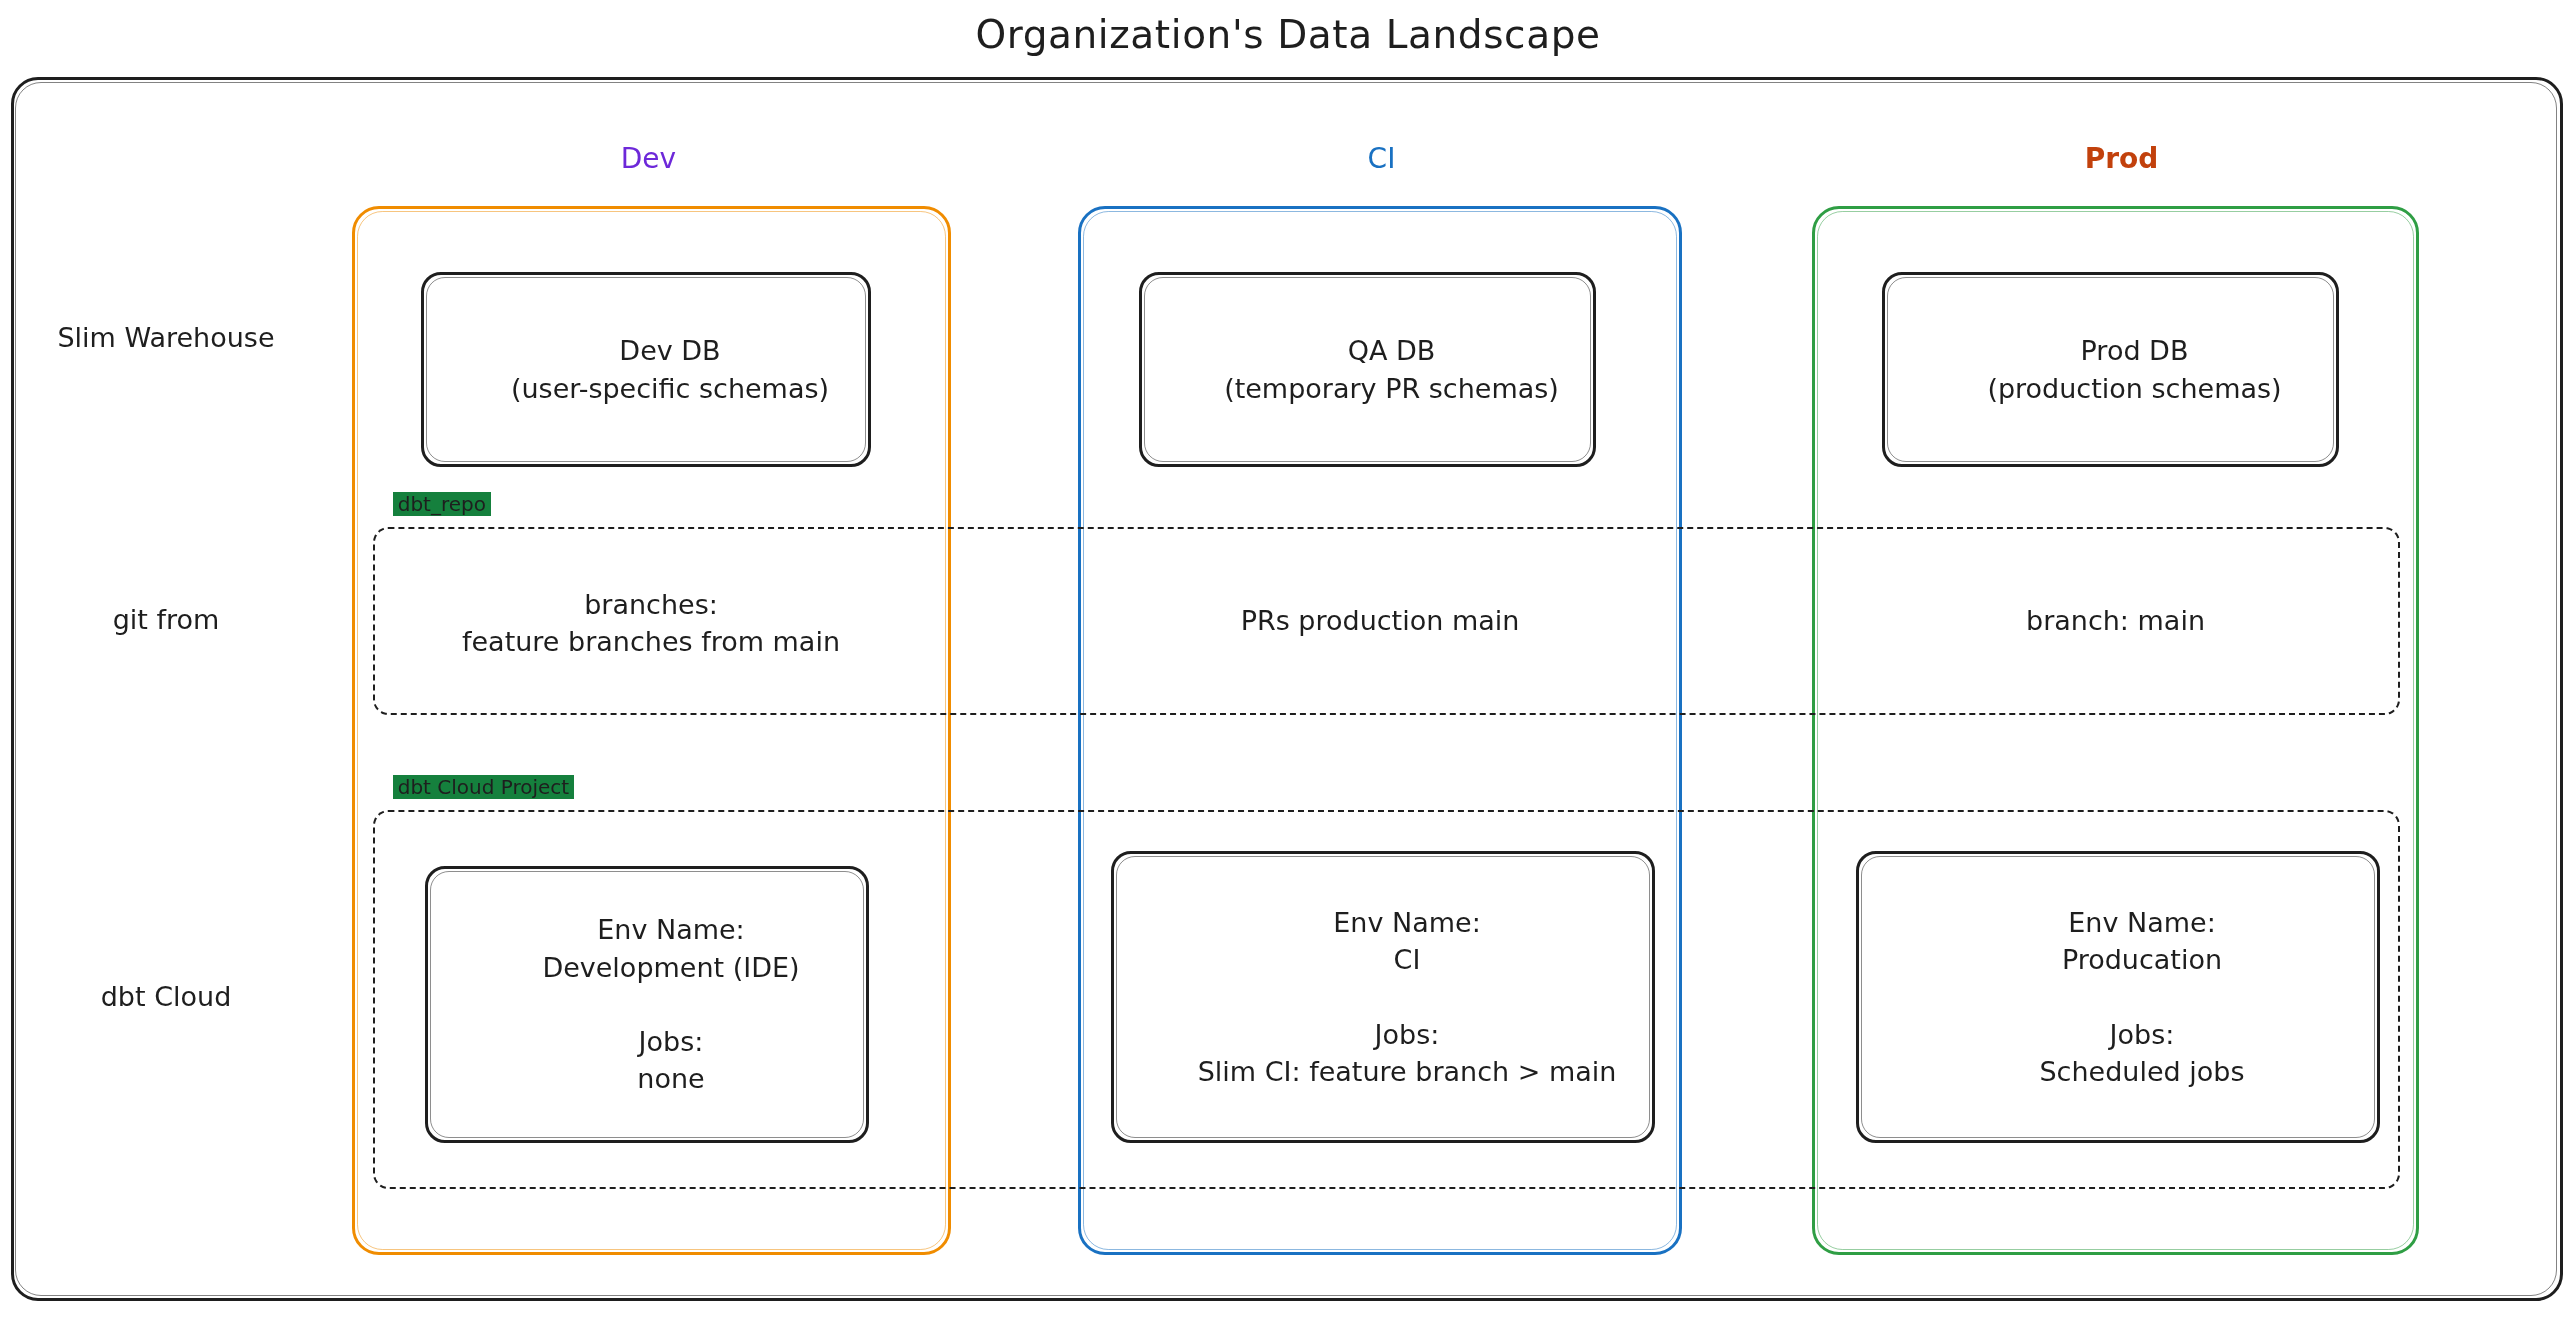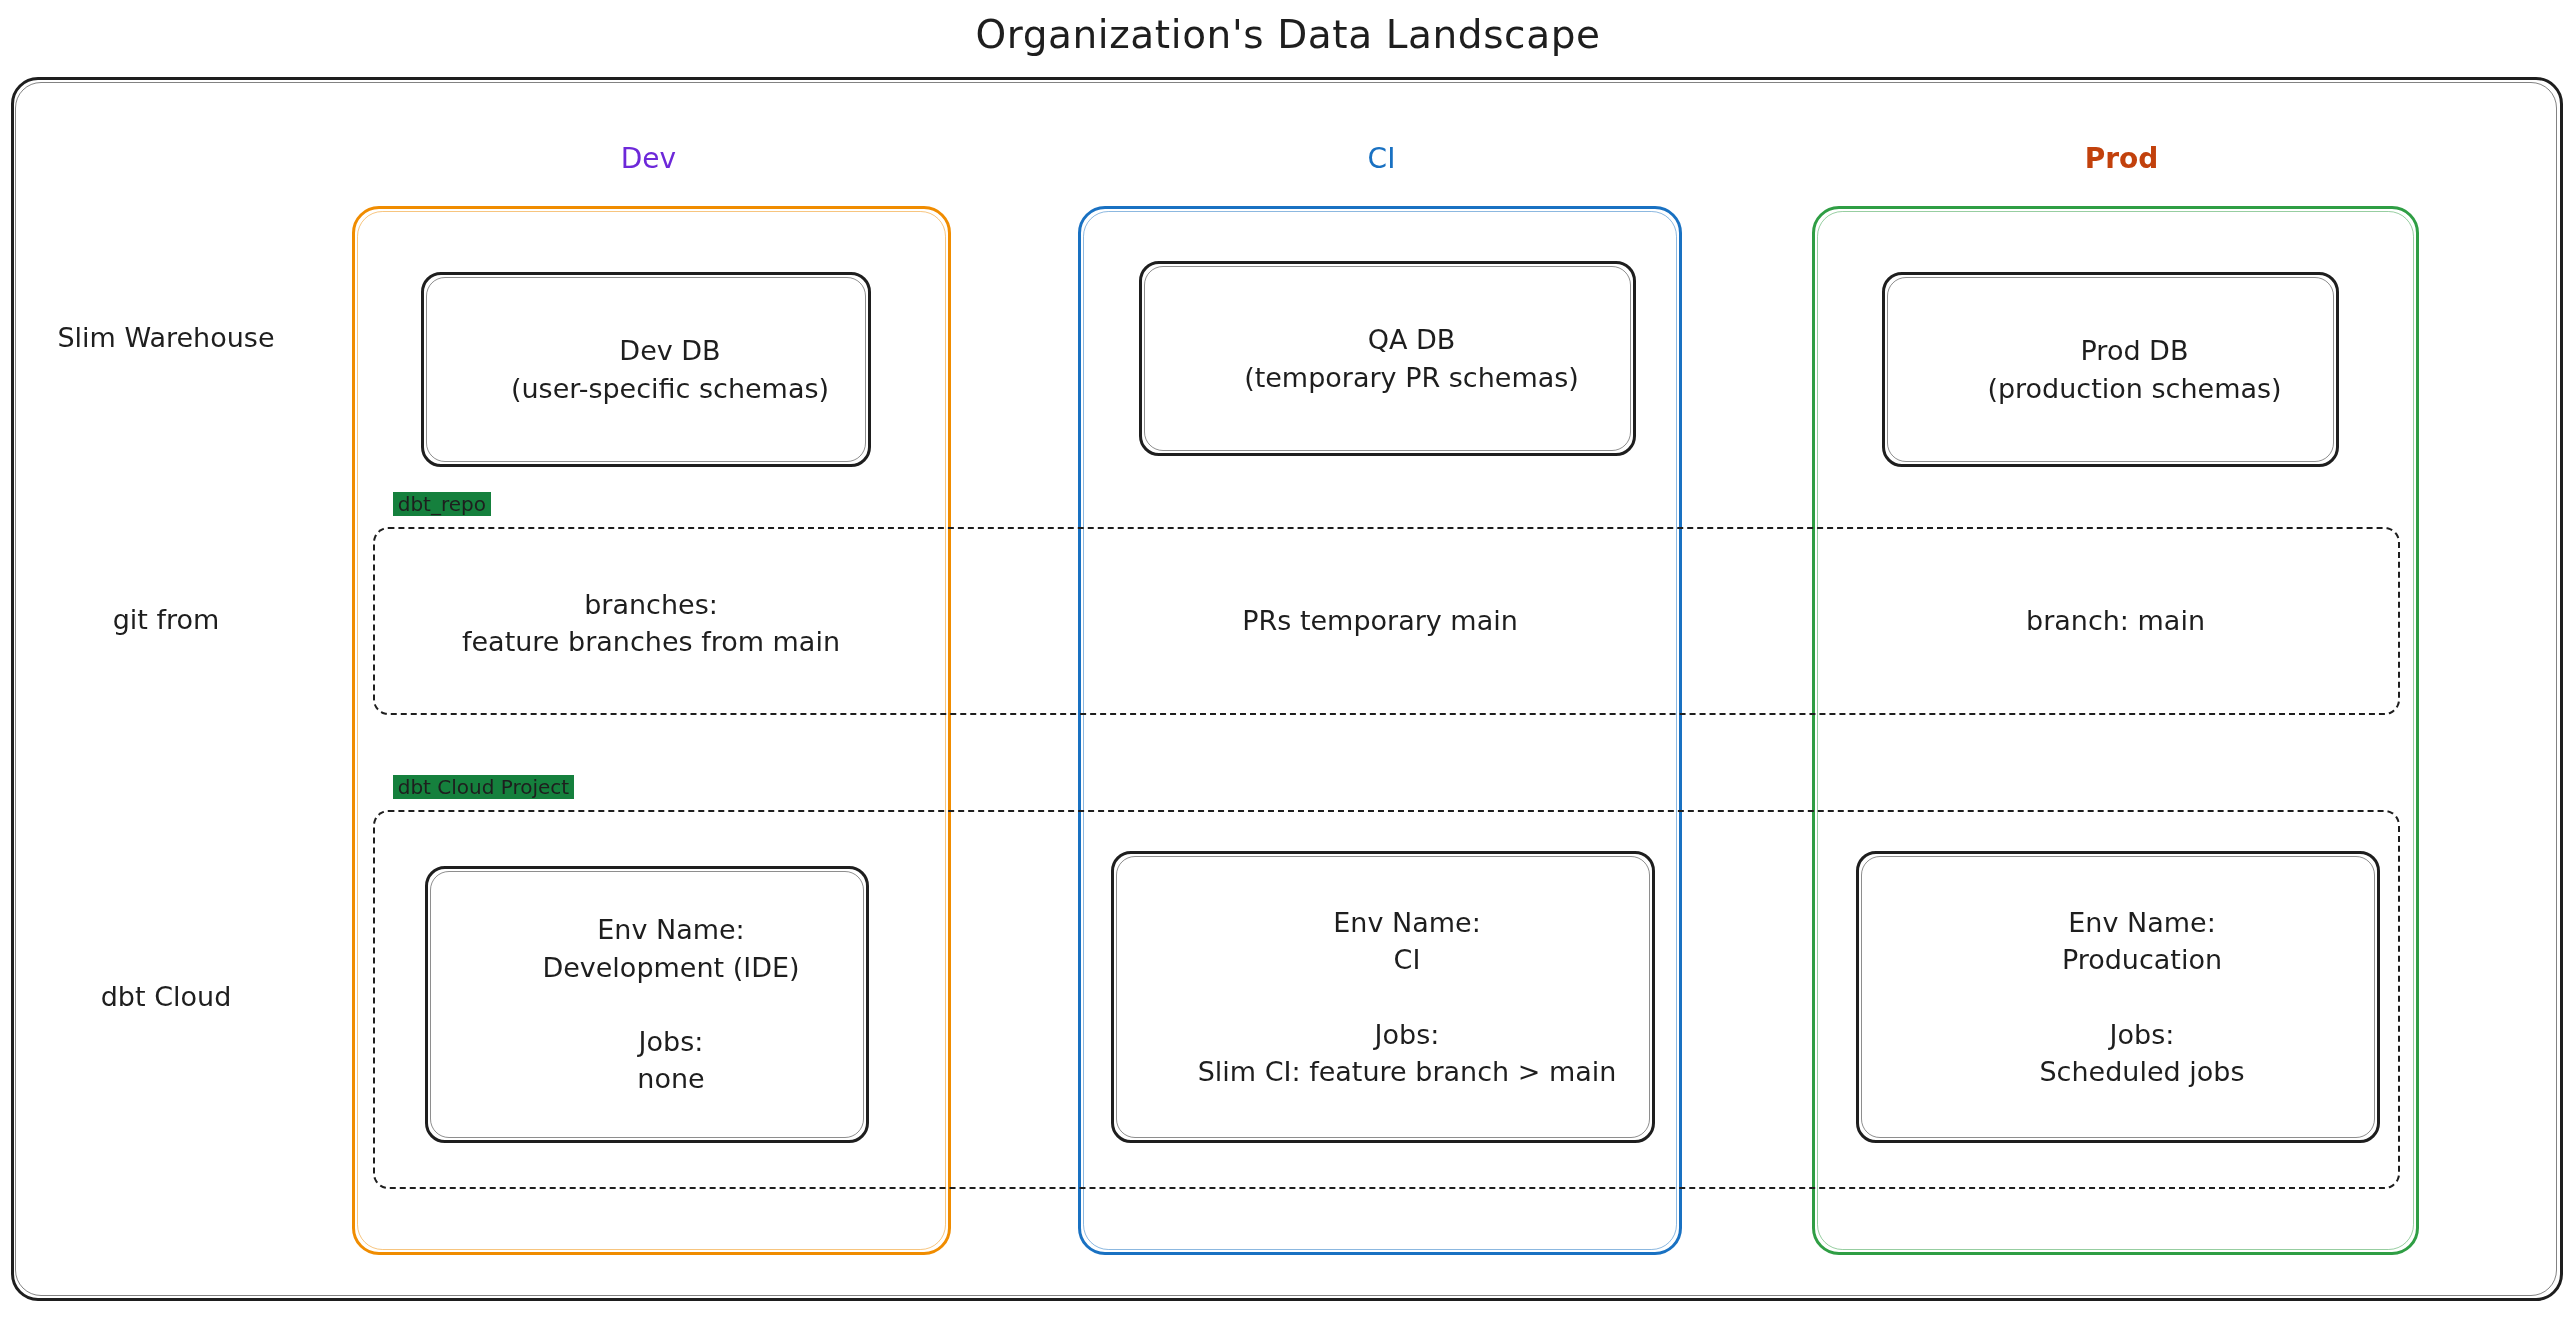--- a/index.html
+++ b/index.html
@@ -154,21 +154,21 @@
     font-size: 27px;
     line-height: 1.38;
     padding: 0 14px;
     white-space: pre-line;
     position: relative;
     z-index: 2;
   }
 
   
   #node-dev-db  { left: 421px;  top: 272px; width: 450px;  height: 195px; }
-  #node-qa-db   { left: 1139px; top: 261px; width: 497px;  height: 195px; }
+  #node-qa-db   { left: 1139px; top: 272px; width: 457px;  height: 195px; }
   #node-prod-db { left: 1882px; top: 272px; width: 457px;  height: 195px; }
 
   
   #node-dev-env  { left: 425px;  top: 866px; width: 444px;  height: 277px; }
   #node-ci-env   { left: 1111px; top: 851px; width: 544px;  height: 292px; }
   #node-prod-env { left: 1856px; top: 851px; width: 524px;  height: 292px; }
 
   
   .band-text {
     position: absolute;
@@ -218,21 +218,21 @@
   <span class="node-text">QA DB
 (temporary PR schemas)</span>
 </div>
 <div id="node-prod-db" class="node-box">
   <span class="node-text">Prod DB
 (production schemas)</span>
 </div>
 
 <div id="git-text-dev" class="band-text">branches:
 feature branches from main</div>
-<div id="git-text-ci" class="band-text">PRs temporary main</div>
+<div id="git-text-ci" class="band-text">PRs production main</div>
 <div id="git-text-prod" class="band-text">branch: main</div>
 
 <div id="node-dev-env" class="node-box">
   <span class="node-text">Env Name:
 Development (IDE)
 
 Jobs:
 none</span>
 </div>
 <div id="node-ci-env" class="node-box">

